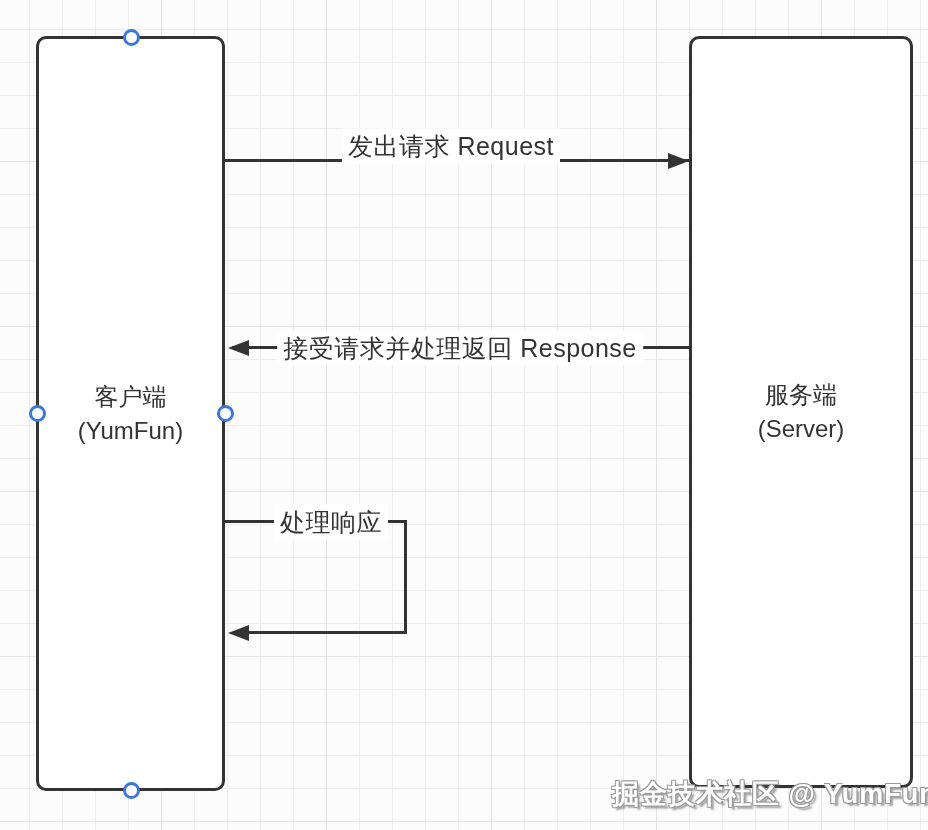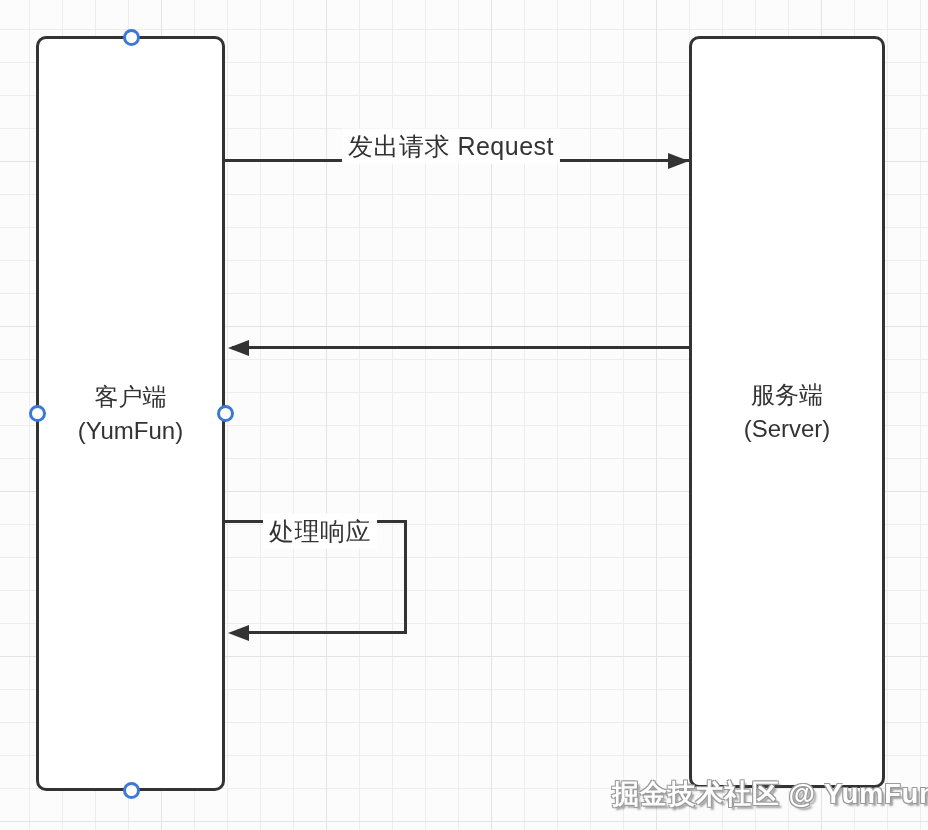--- a/index.html
+++ b/index.html
@@ -25,21 +25,21 @@
     position: absolute;
     box-sizing: border-box;
     background: #ffffff;
     border: 3px solid #333333;
     border-radius: 10px;
     display: flex;
     align-items: center;
     justify-content: center;
   }
   .node-client { left: 36px; top: 36px; width: 189px; height: 755px; }
-  .node-server { left: 689px; top: 36px; width: 196px; height: 752px; }
+  .node-server { left: 689px; top: 36px; width: 224px; height: 752px; }
   .node-label {
     text-align: center;
     color: #333333;
     font-size: 24px;
     line-height: 34px;
   }
   .edge-line {
     position: absolute;
     background: #333333;
   }
@@ -108,26 +108,27 @@
       <div>(Server)</div>
     </div>
   </div>
 
   <div class="edge-line h" style="left:224px; top:159px; width:466px;"></div>
   <div class="arrowhead right" style="left:668px; top:152.5px;"></div>
   <div class="edge-label" style="left:451px; top:146px;">发出请求 Request</div>
 
   <div class="edge-line h" style="left:232px; top:346px; width:458px;"></div>
   <div class="arrowhead left" style="left:228px; top:339.5px;"></div>
+  <div class="edge-label" style="left:460px; top:348px;">接受请求并处理返回 Response</div>
 
   <div class="edge-line h" style="left:224px; top:520px; width:183px;"></div>
   <div class="edge-line v" style="left:404px; top:520px; height:114px;"></div>
   <div class="edge-line h" style="left:247px; top:631px; width:160px;"></div>
   <div class="arrowhead left" style="left:228px; top:624.5px;"></div>
-  <div class="edge-label" style="left:320px; top:522px;margin-top:9px;">处理响应</div>
+  <div class="edge-label" style="left:331px; top:522px;">处理响应</div>
 
   <div class="handle" style="left:122.5px; top:28.5px;"></div>
   <div class="handle" style="left:122.5px; top:781.5px;"></div>
   <div class="handle" style="left:28.5px; top:404.5px;"></div>
   <div class="handle" style="left:216.5px; top:404.5px;"></div>
 
   <div class="watermark">掘金技术社区 @ YumFun</div>
 
 </div>
 

